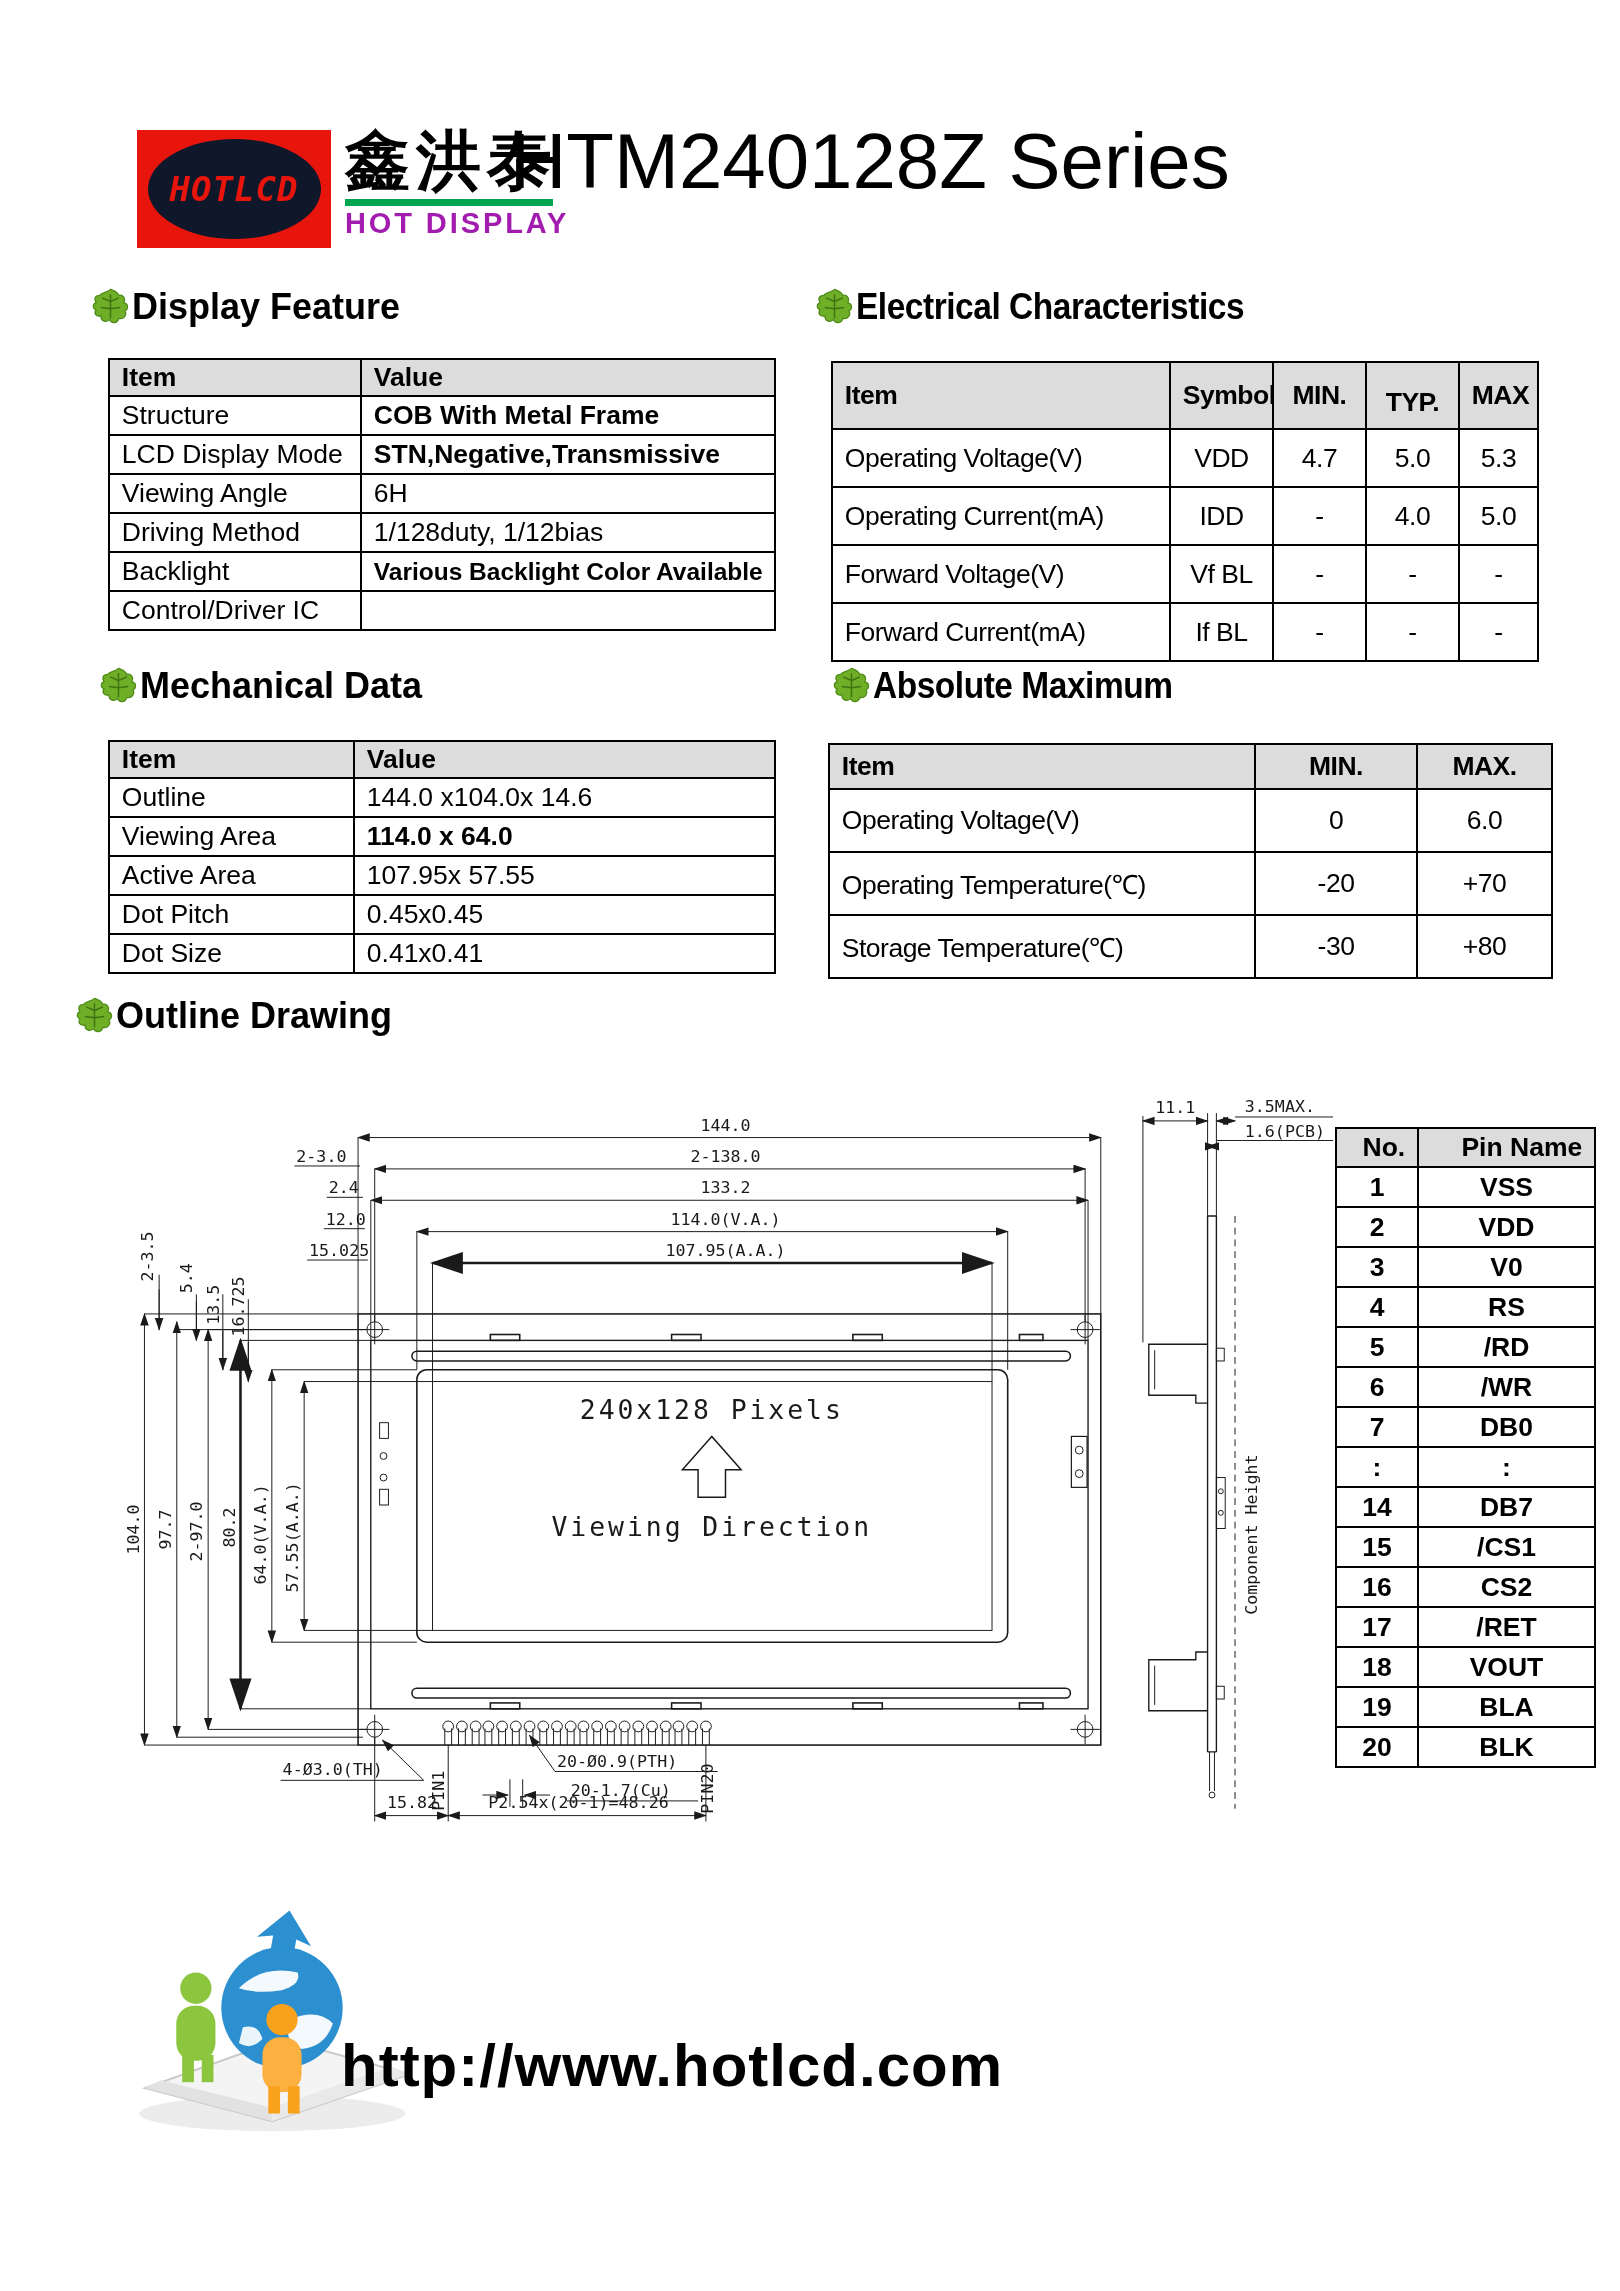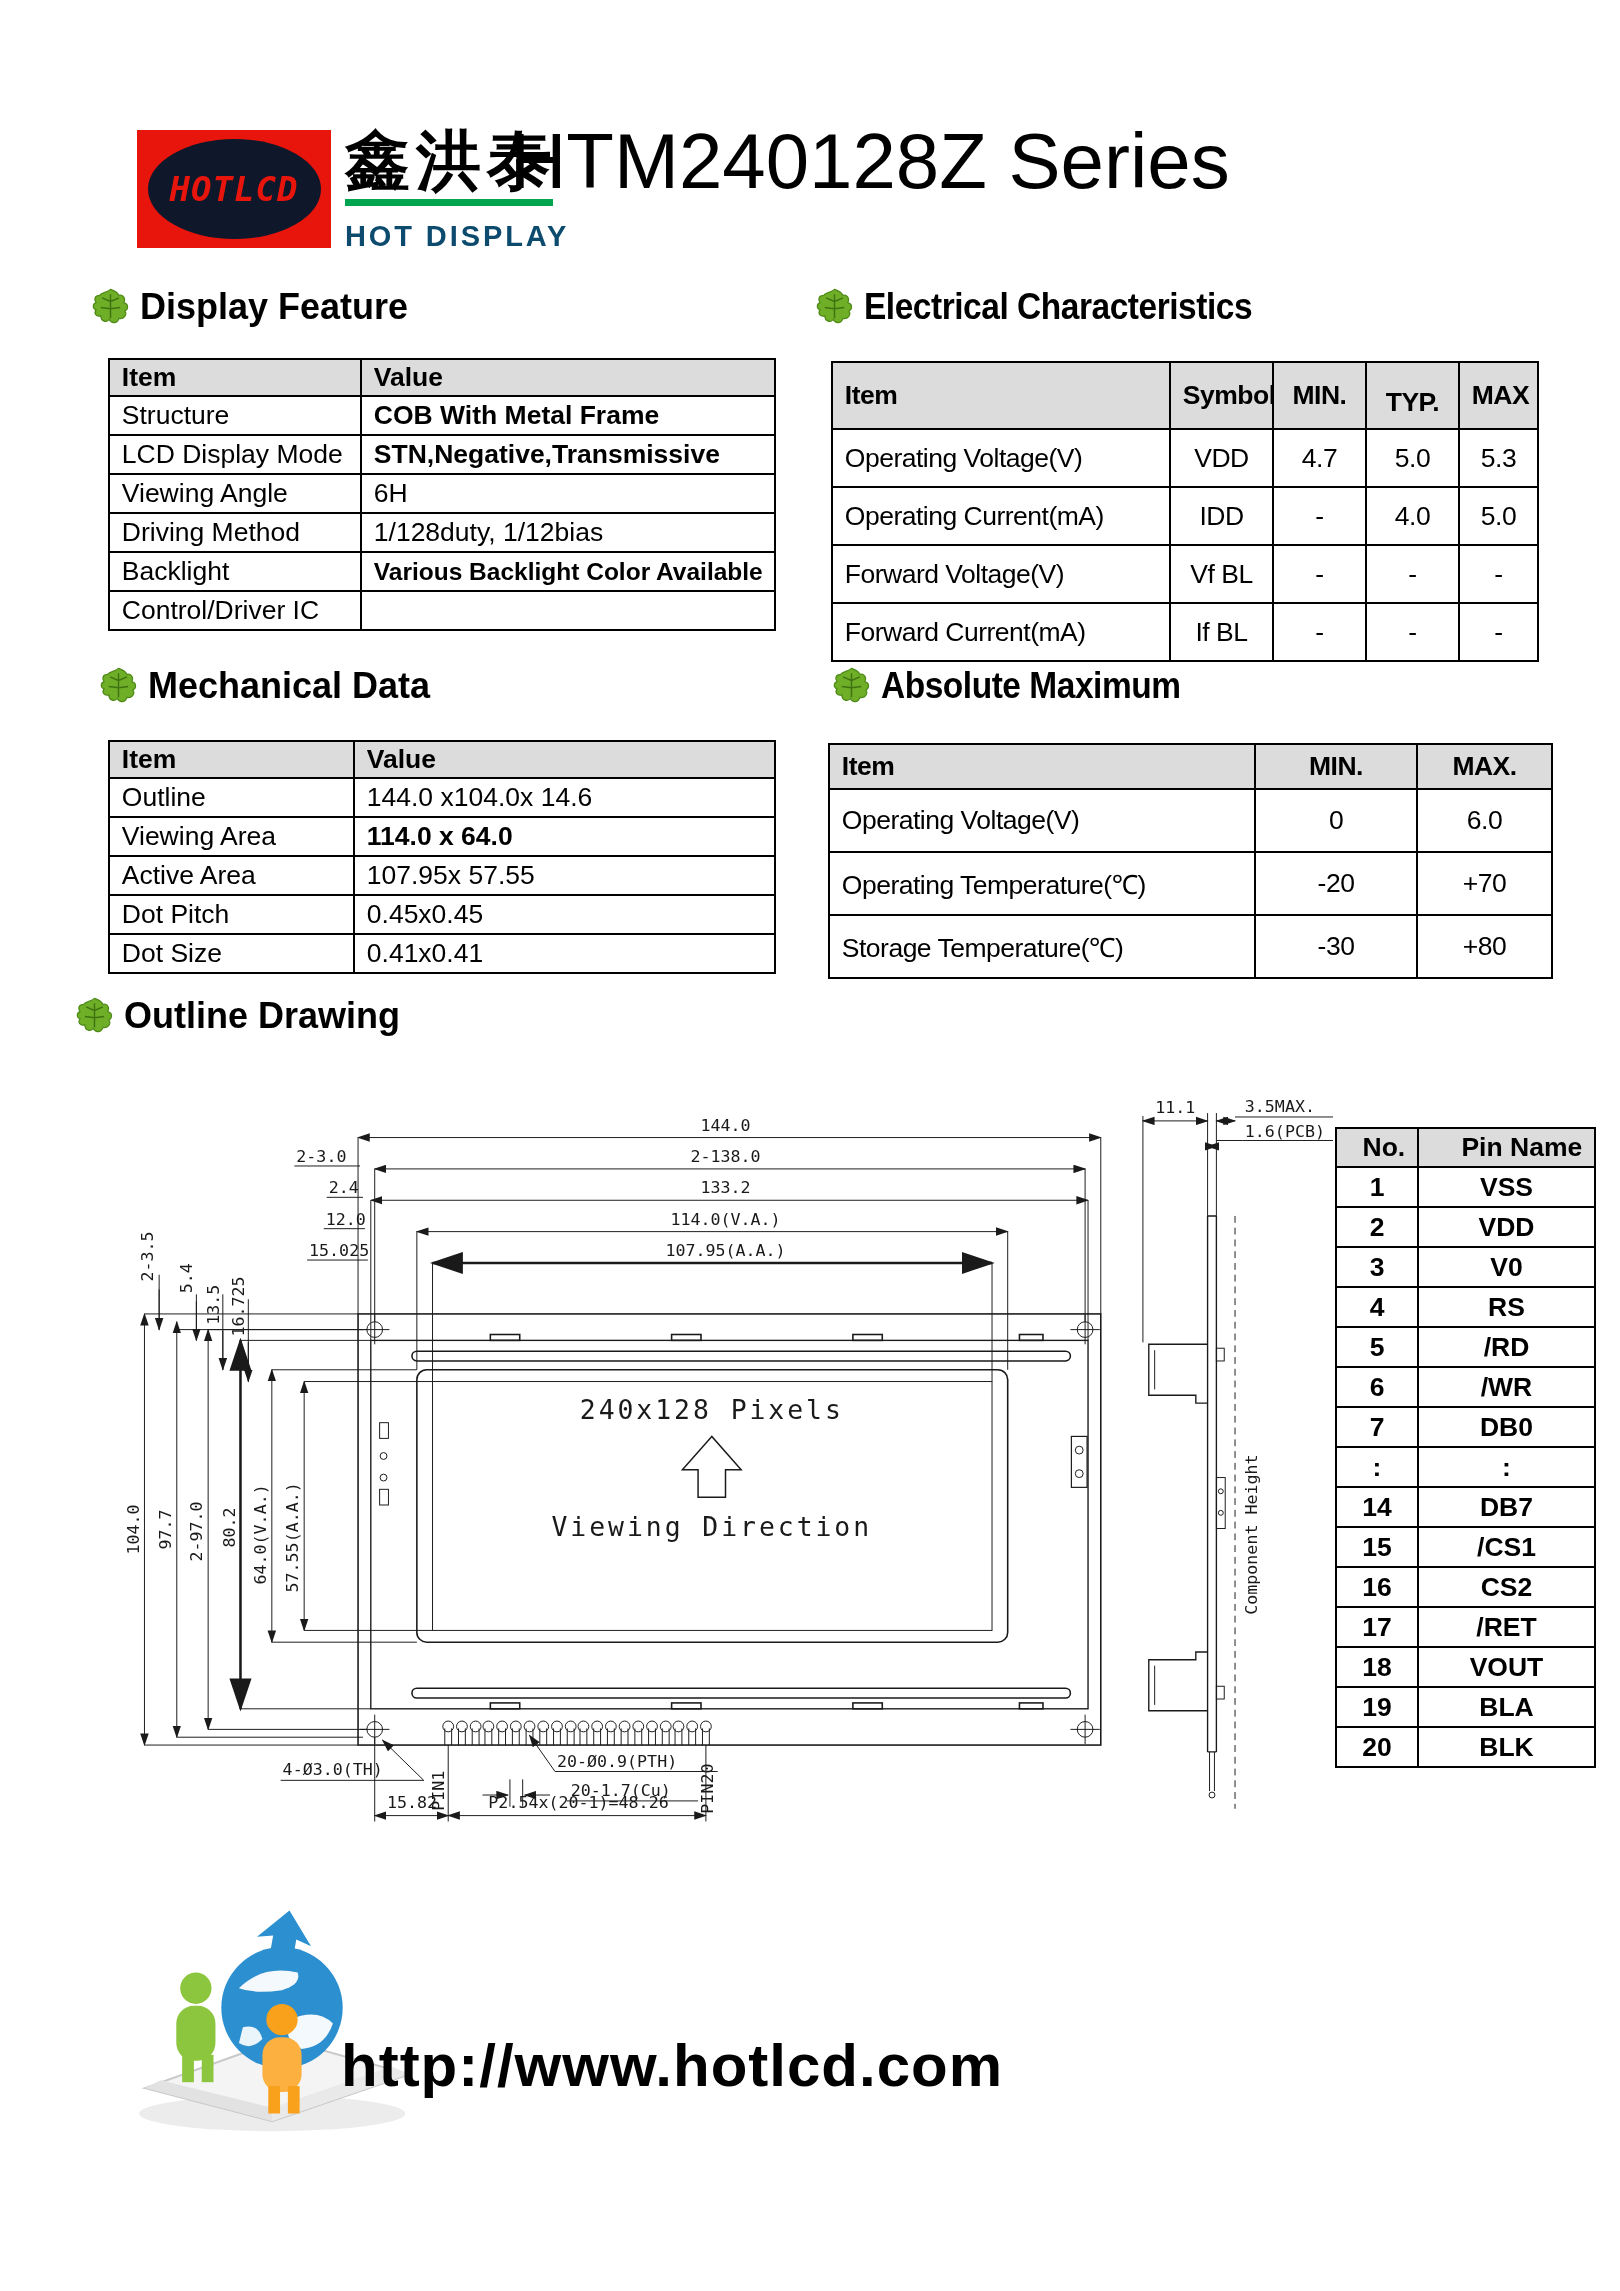--- a/index.html
+++ b/index.html
@@ -6,24 +6,24 @@
   body{width:1620px;height:2292px;background:#fff;position:relative;
        font-family:"Liberation Sans",sans-serif;color:#000;overflow:hidden}
   .abs{position:absolute}
   
   .logo-red{width:194px;height:118px;background:#e8150c;display:flex;align-items:center;justify-content:center}
   .logo-ell{width:173px;height:100px;background:#0f172a;border-radius:50%;display:flex;align-items:center;justify-content:center}
   .logo-ell span{font-family:"DejaVu Sans Mono",monospace;font-style:italic;font-weight:bold;
                  font-size:34px;color:#e8150c;letter-spacing:1px}
   .logo-cjk{font-size:65px;font-weight:bold;letter-spacing:5.9px;line-height:1.05;white-space:nowrap}
   .logo-bar{width:208px;height:6.9px;background:#00a550;margin-top:3.9px}
-  .logo-sub{font-size:29px;font-weight:bold;color:#0c4a6e;letter-spacing:2.9px;margin-top:14px;white-space:nowrap}
+  .logo-sub{font-size:29px;font-weight:bold;color:#a21caf;letter-spacing:2.9px;margin-top:1px;white-space:nowrap}
   .page-title{font-size:78px;white-space:nowrap}
   
-  .shead{display:flex;align-items:center;gap:9px}
+  .shead{display:flex;align-items:center;gap:1px}
   .shead h2{font-size:36px;margin:0;white-space:nowrap}
   .cond h2{transform:scaleX(.93);transform-origin:left center;letter-spacing:-0.5px}
   
   table{border-collapse:collapse;table-layout:fixed;background:#fff}
   td,th{border:2px solid #000;padding:0 11.8px;font-size:26.5px;white-space:nowrap;overflow:hidden}
   th{background:#dcdcdc;text-align:left;font-weight:bold}
   .c{text-align:center;padding:0 3.9px}
   .b{font-weight:bold}
   .df td,.md td{height:37px}
   .df th,.md th{height:35px}

